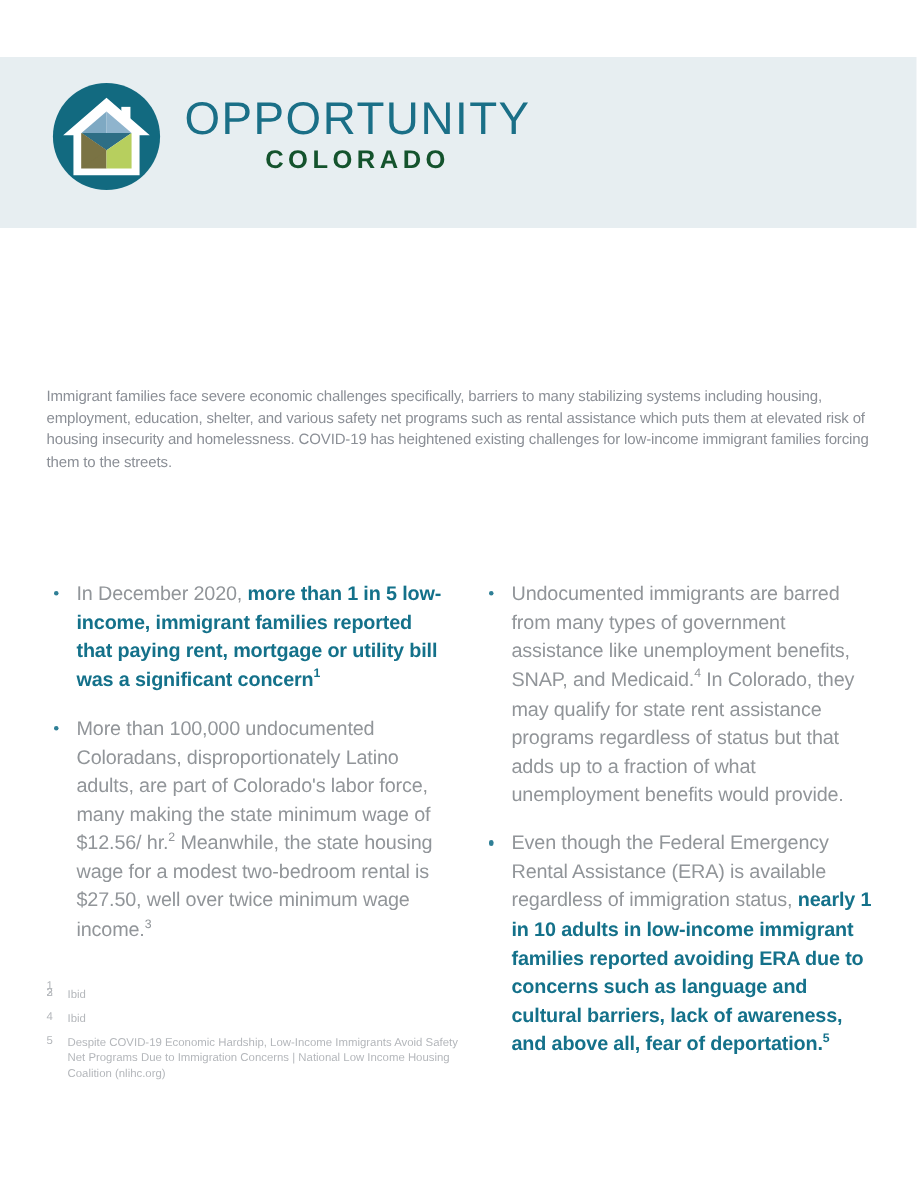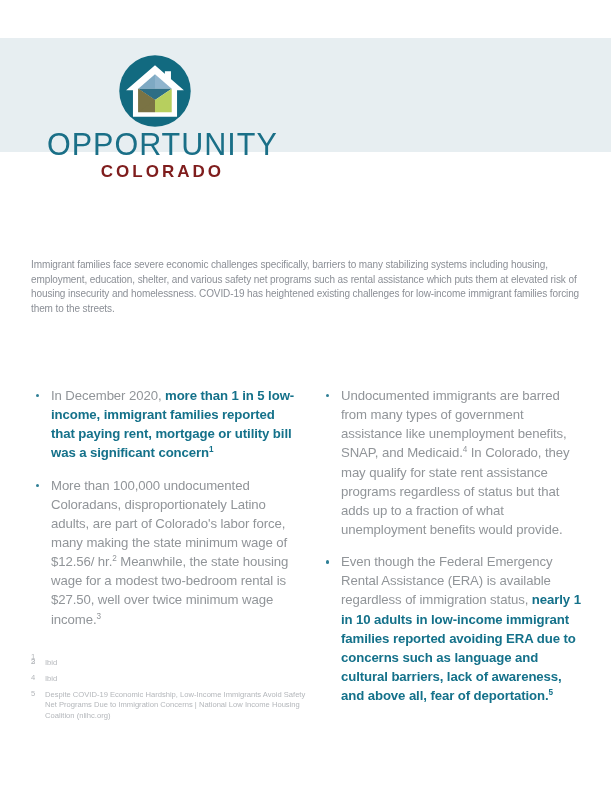--- a/index.html
+++ b/index.html
@@ -29,22 +29,20 @@
     left: 0;
     width: 611px;
     height: 114px;
     background: #e7eef1;
   }
   .logo-row {
     position: absolute;
     top: 53px;
     left: 33px;
     display: flex;
-    align-items: center;
-    flex-direction: column;
   }
   .logo-mark {
     width: 76px;
     height: 76px;
     flex: 0 0 auto;
   }
   .logo-text {
     margin-left: 14px;
     display: flex;
     flex-direction: column;
@@ -62,21 +60,21 @@
     font-size: 22.5px;
     letter-spacing: 2.6px;
     color: #1a6f87;
     line-height: 1.25;
     font-weight: 400;
     white-space: nowrap;
   }
   .logo-line3 {
     font-size: 17px;
     letter-spacing: 3.0px;
-    color: #7f1d1d;
+    color: #14532d;
     font-weight: bold;
     line-height: 1.3;
     text-align: center;
     white-space: nowrap;
     margin-top: 1px;
   }
 
   
   .doc-title {
     position: absolute;

